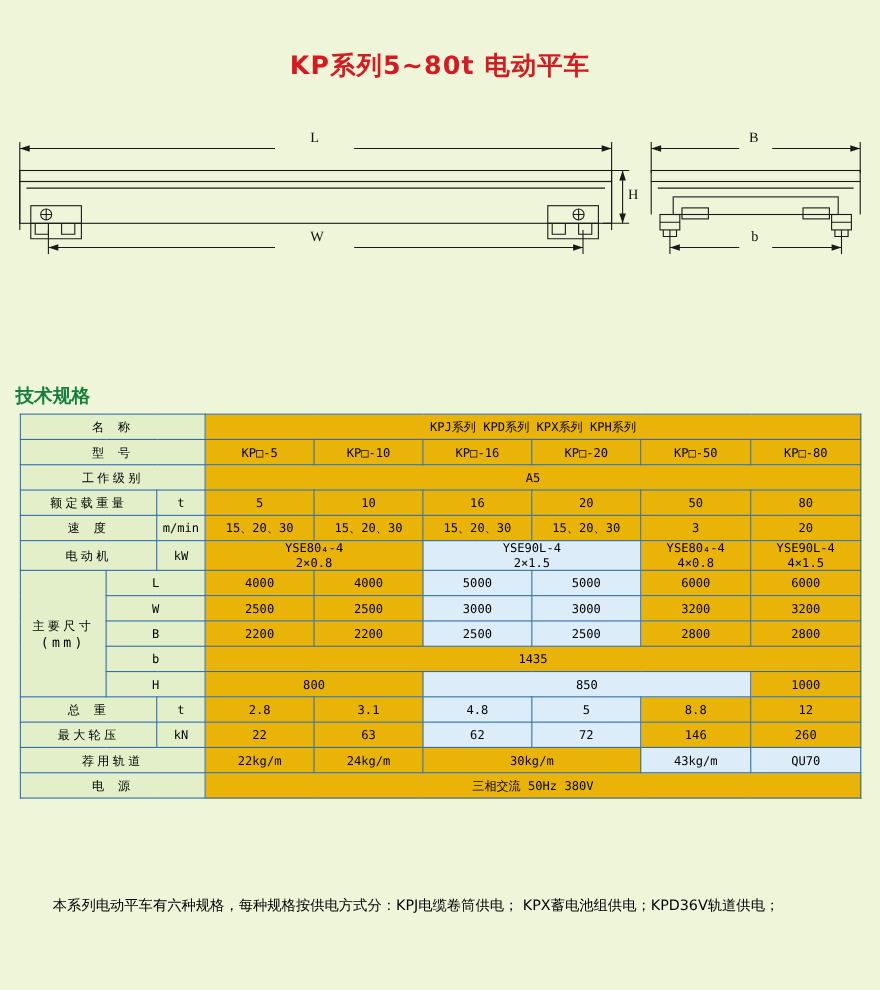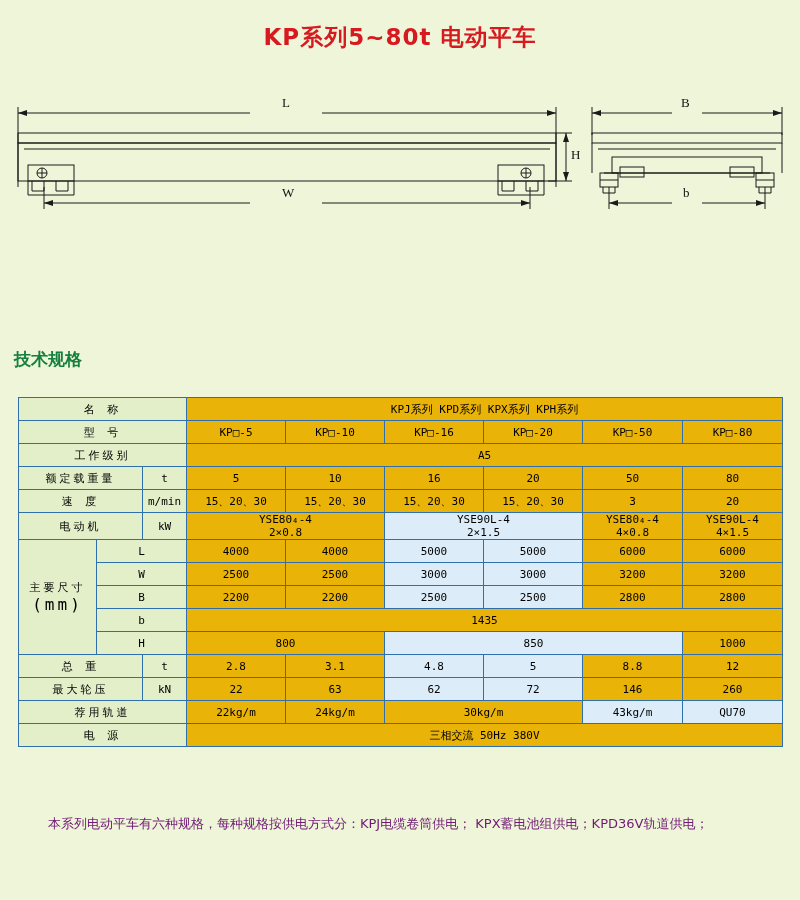--- a/index.html
+++ b/index.html
@@ -19,21 +19,21 @@
     position: relative;
     width: 800px;
     height: 900px;
   }
   .title {
     text-align: center;
     color: #d71920;
     font-size: 23px;
     font-weight: bold;
     letter-spacing: 1px;
-    padding-top: 22px;
+    padding-top: 44px;
     font-family: "DejaVu Sans", "Liberation Sans", sans-serif;
   }
 
   
   .drawing {
     position: relative;
     height: 200px;
     margin-top: 22px;
   }
   .dim-label {
@@ -51,21 +51,21 @@
     font-size: 17px;
     font-weight: bold;
     color: #15803d;
     font-family: "DejaVu Sans", "Liberation Sans", sans-serif;
   }
 
   
   .tbl-wrap {
     position: absolute;
     left: 18px;
-    top: 397px;
+    top: 376px;
     width: 764px;
   }
   table.spec {
     border-collapse: collapse;
     width: 764px;
     table-layout: fixed;
   }
   table.spec td {
     border: 1px solid #2f6fae;
     font-size: 11px;
@@ -84,32 +84,32 @@
   }
   td.unit {
     background: #e2efc8;
     font-family: "DejaVu Sans Mono", "Liberation Mono", monospace;
     font-size: 11px;
     letter-spacing: 0;
   }
   td.val { background: #eab308; }
   td.val-b { background: #dcecf8; }
   .tall2 { height: 66px; }
-  .sub { font-size: 16px; }
+  .sub { font-size: 12px; }
 
   
   .note {
     position: absolute;
     left: 20px;
     top: 812px;
     width: 760px;
     font-size: 13px;
     line-height: 24px;
     font-family: "DejaVu Sans", "Liberation Sans", sans-serif;
-    color: #701a75;
+    color: #000000;
   }
   .note p { margin: 0; }
   .note .ind { text-indent: 28px; }
 </style>
 </head>
 <body>
 
 <div class="page">
 
   <div class="title">KP系列5~80t 电动平车</div>

